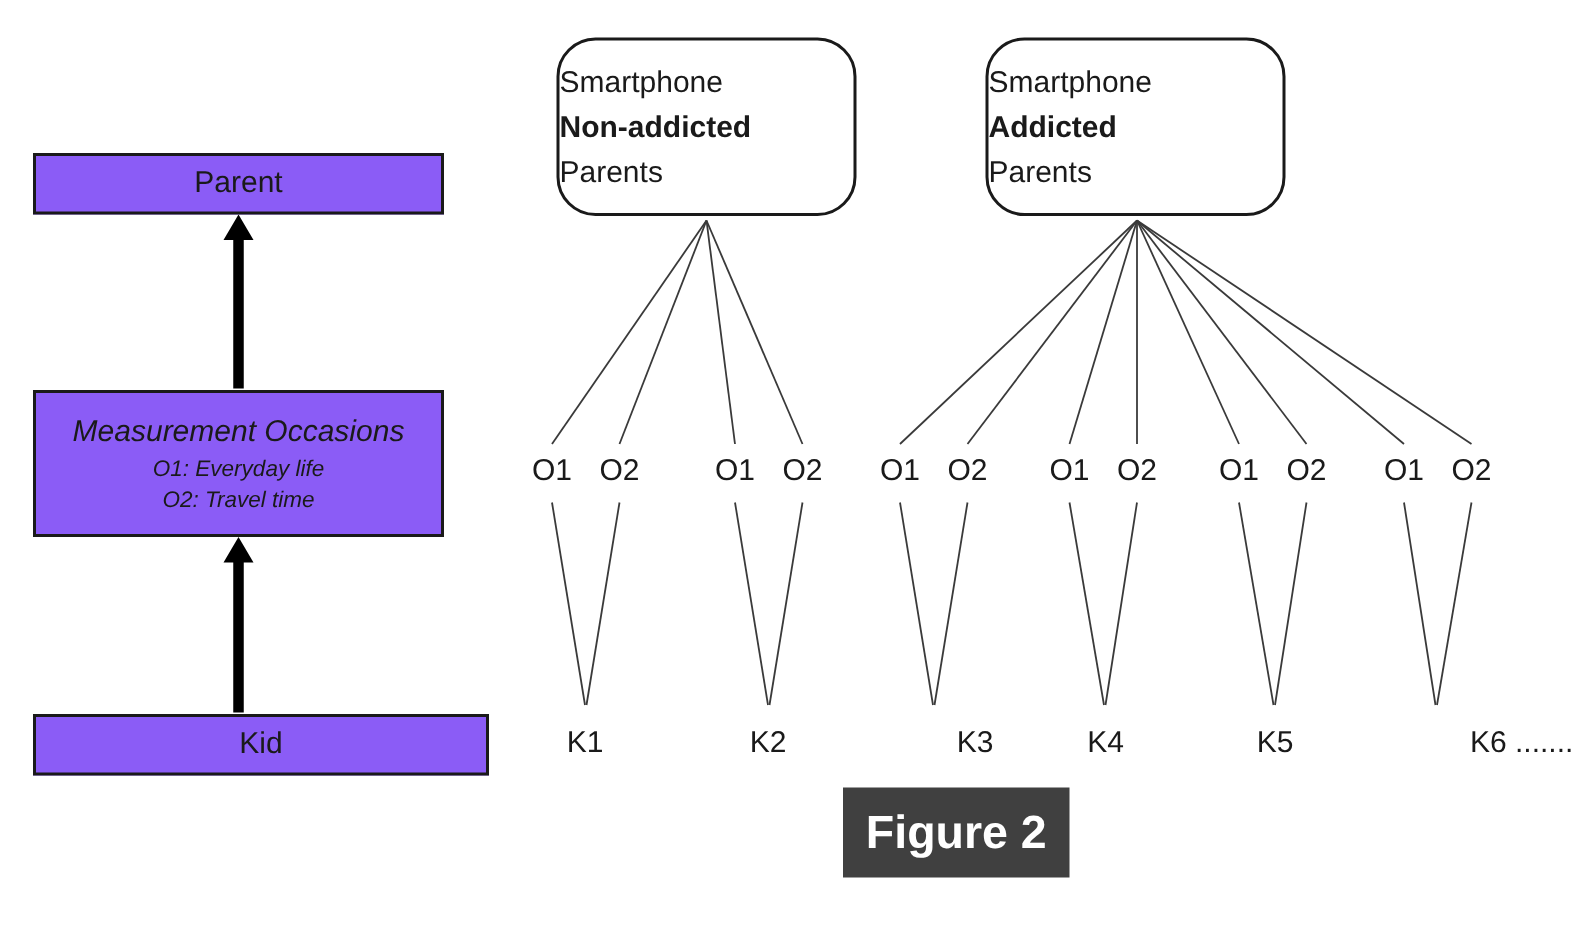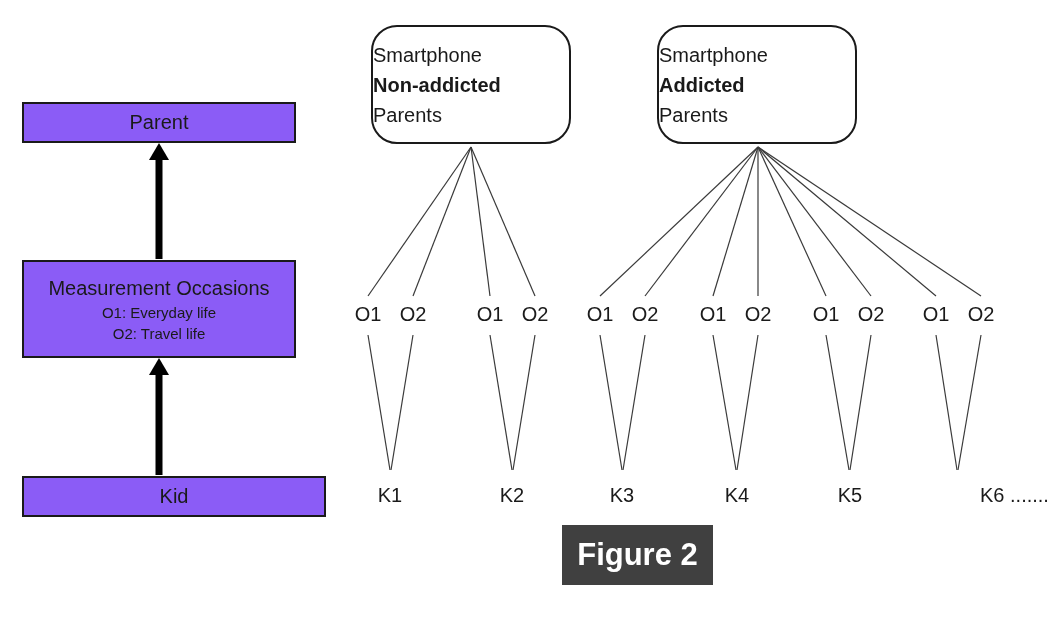--- a/index.html
+++ b/index.html
@@ -26,20 +26,21 @@
     align-items: center;
     justify-content: center;
     text-align: center;
   }
   .parent-box  { left: 22px; top: 102px; width: 274px; height: 41px; font-size: 20px; }
   .kid-box     { left: 22px; top: 476px; width: 304px; height: 41px; font-size: 20px; }
   .measure-box {
     left: 22px; top: 260px; width: 274px; height: 98px;
     flex-direction: column;
     padding: 12px 0;
+    font-style: italic;
   }
   .measure-title { font-size: 20px; line-height: 28px; }
   .measure-sub   { font-size: 15px; line-height: 21px; }
   .group-box {
     position: absolute;
     box-sizing: border-box;
     top: 25px;
     width: 200px;
     height: 119px;
     border: 2px solid #1a1a1a;
@@ -137,21 +138,21 @@
     </g>
   </svg>
 
   <div class="rect-box parent-box">
     <span>Parent</span>
   </div>
 
   <div class="rect-box measure-box">
     <div class="measure-title">Measurement Occasions</div>
     <div class="measure-sub">O1: Everyday life</div>
-    <div class="measure-sub">O2: Travel life</div>
+    <div class="measure-sub">O2: Travel time</div>
   </div>
 
   <div class="rect-box kid-box">
     <span>Kid</span>
   </div>
 
   <div class="group-box g0">
     <div>Smartphone</div>
     <div class="bold">Non-addicted</div>
     <div>Parents</div>
@@ -171,21 +172,21 @@
   <span class="o-label" style="left:645px">O2</span>
   <span class="o-label" style="left:713px">O1</span>
   <span class="o-label" style="left:758px">O2</span>
   <span class="o-label" style="left:826px">O1</span>
   <span class="o-label" style="left:871px">O2</span>
   <span class="o-label" style="left:936px">O1</span>
   <span class="o-label" style="left:981px">O2</span>
 
   <span class="k-label" style="left:390px">K1</span>
   <span class="k-label" style="left:512px">K2</span>
-  <span class="k-label" style="left:622px">K3</span>
+  <span class="k-label" style="left:650px">K3</span>
   <span class="k-label" style="left:737px">K4</span>
   <span class="k-label" style="left:850px">K5</span>
   <span class="k-label last" style="left:980px">K6 .......</span>
 
   <div class="caption">
     <span>Figure 2</span>
   </div>
 
 </div>
 

